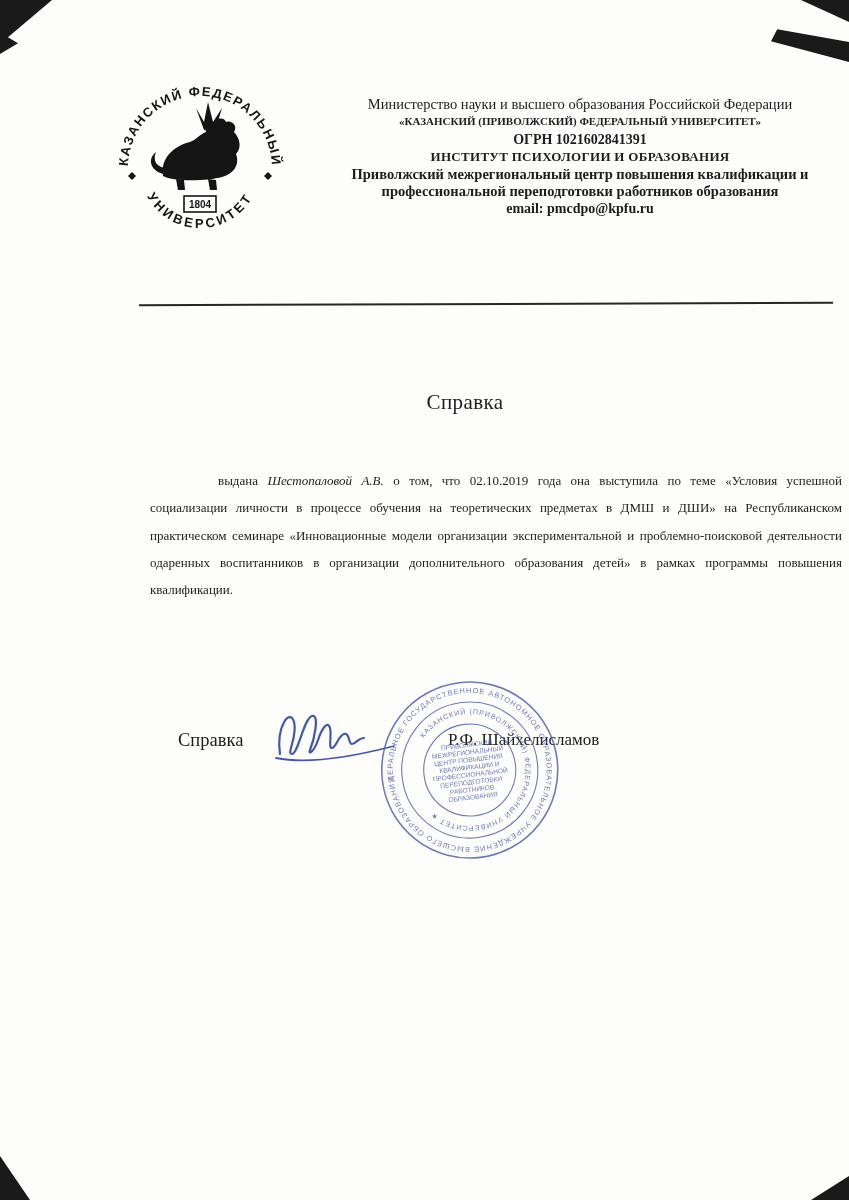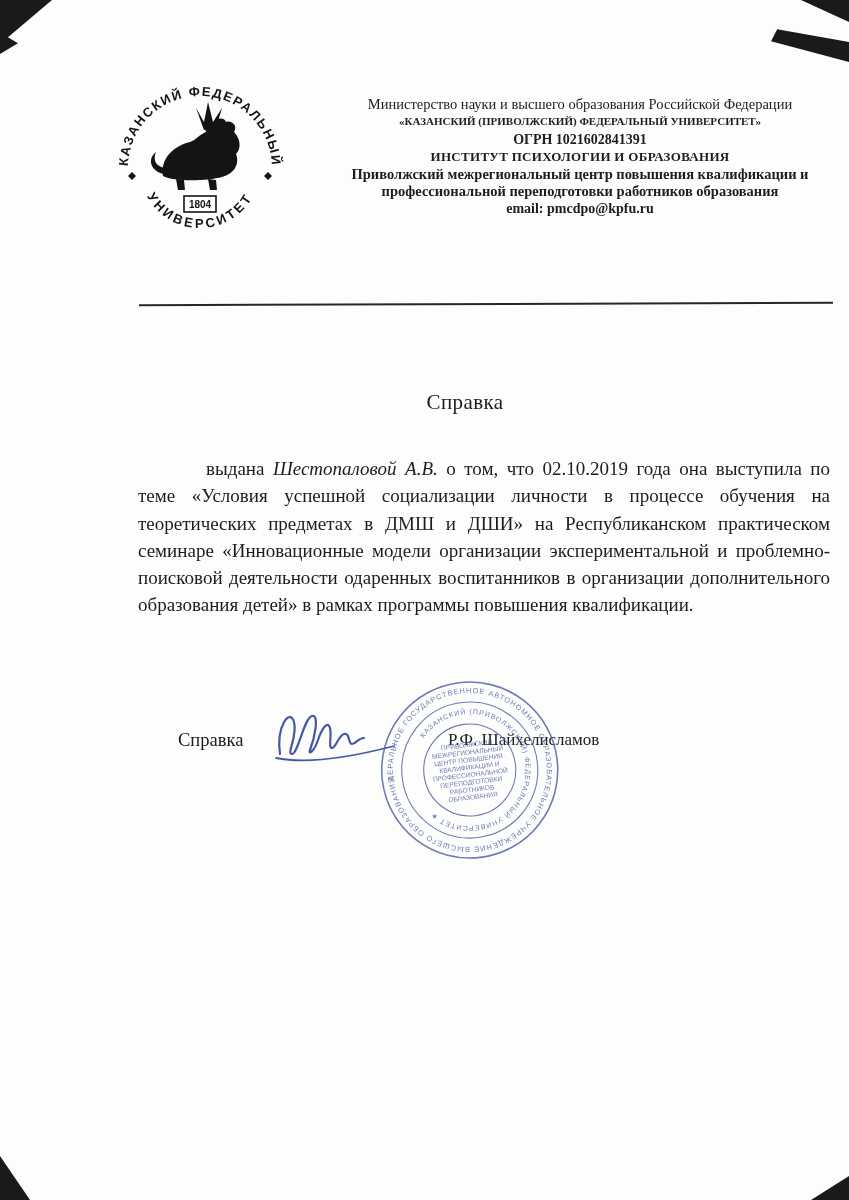--- a/index.html
+++ b/index.html
@@ -20,22 +20,22 @@
   .logo { position:absolute; left:116px; top:84px; }
   .letterhead-text { position:absolute; left:322px; top:96px; width:516px; text-align:center; }
   .lh-line { font-size:14.5px; line-height:17.4px; white-space:nowrap; }
   .lh-line.b { font-weight:700; }
   .lh-uni  { font-size:11px; font-weight:700; }
   .lh-sm   { font-size:14px;font-weight:bold; }
   .lh-inst { font-size:13px; font-weight:700; letter-spacing:.3px; }
   .rule { position:absolute; left:139px; top:303px; width:694px; height:2px; background:#262626; transform:rotate(-0.2deg); }
   
   .doc-title { position:absolute; left:135px; top:390px; width:660px; text-align:center; font-size:21px; letter-spacing:.4px; }
-  .body-text { position:absolute; left:134px; top:451px; width:692px; margin:4px;
-               font-size:19px; line-height:27.3px; text-align:justify; text-indent:68px; }
+  .body-text { position:absolute; left:134px; top:451px; width:692px; margin:16px;
+               font-size:13px; line-height:27.3px; text-align:justify; text-indent:68px; }
   .body-text .it { font-style:italic; }
   
   .sig-role { position:absolute; left:178px; top:730px; font-size:18.5px; }
   .sig-name { position:absolute; left:448px; top:730px; font-size:17px; }
   .sig-scribble { position:absolute; left:270px; top:696px; }
   .stamp { position:absolute; left:378px; top:678px; opacity:.82; transform:rotate(-7deg); }
   .stamp text, .logo text { font-family:"Liberation Sans","DejaVu Sans",sans-serif; }
 </style>
 </head>
 <body>

